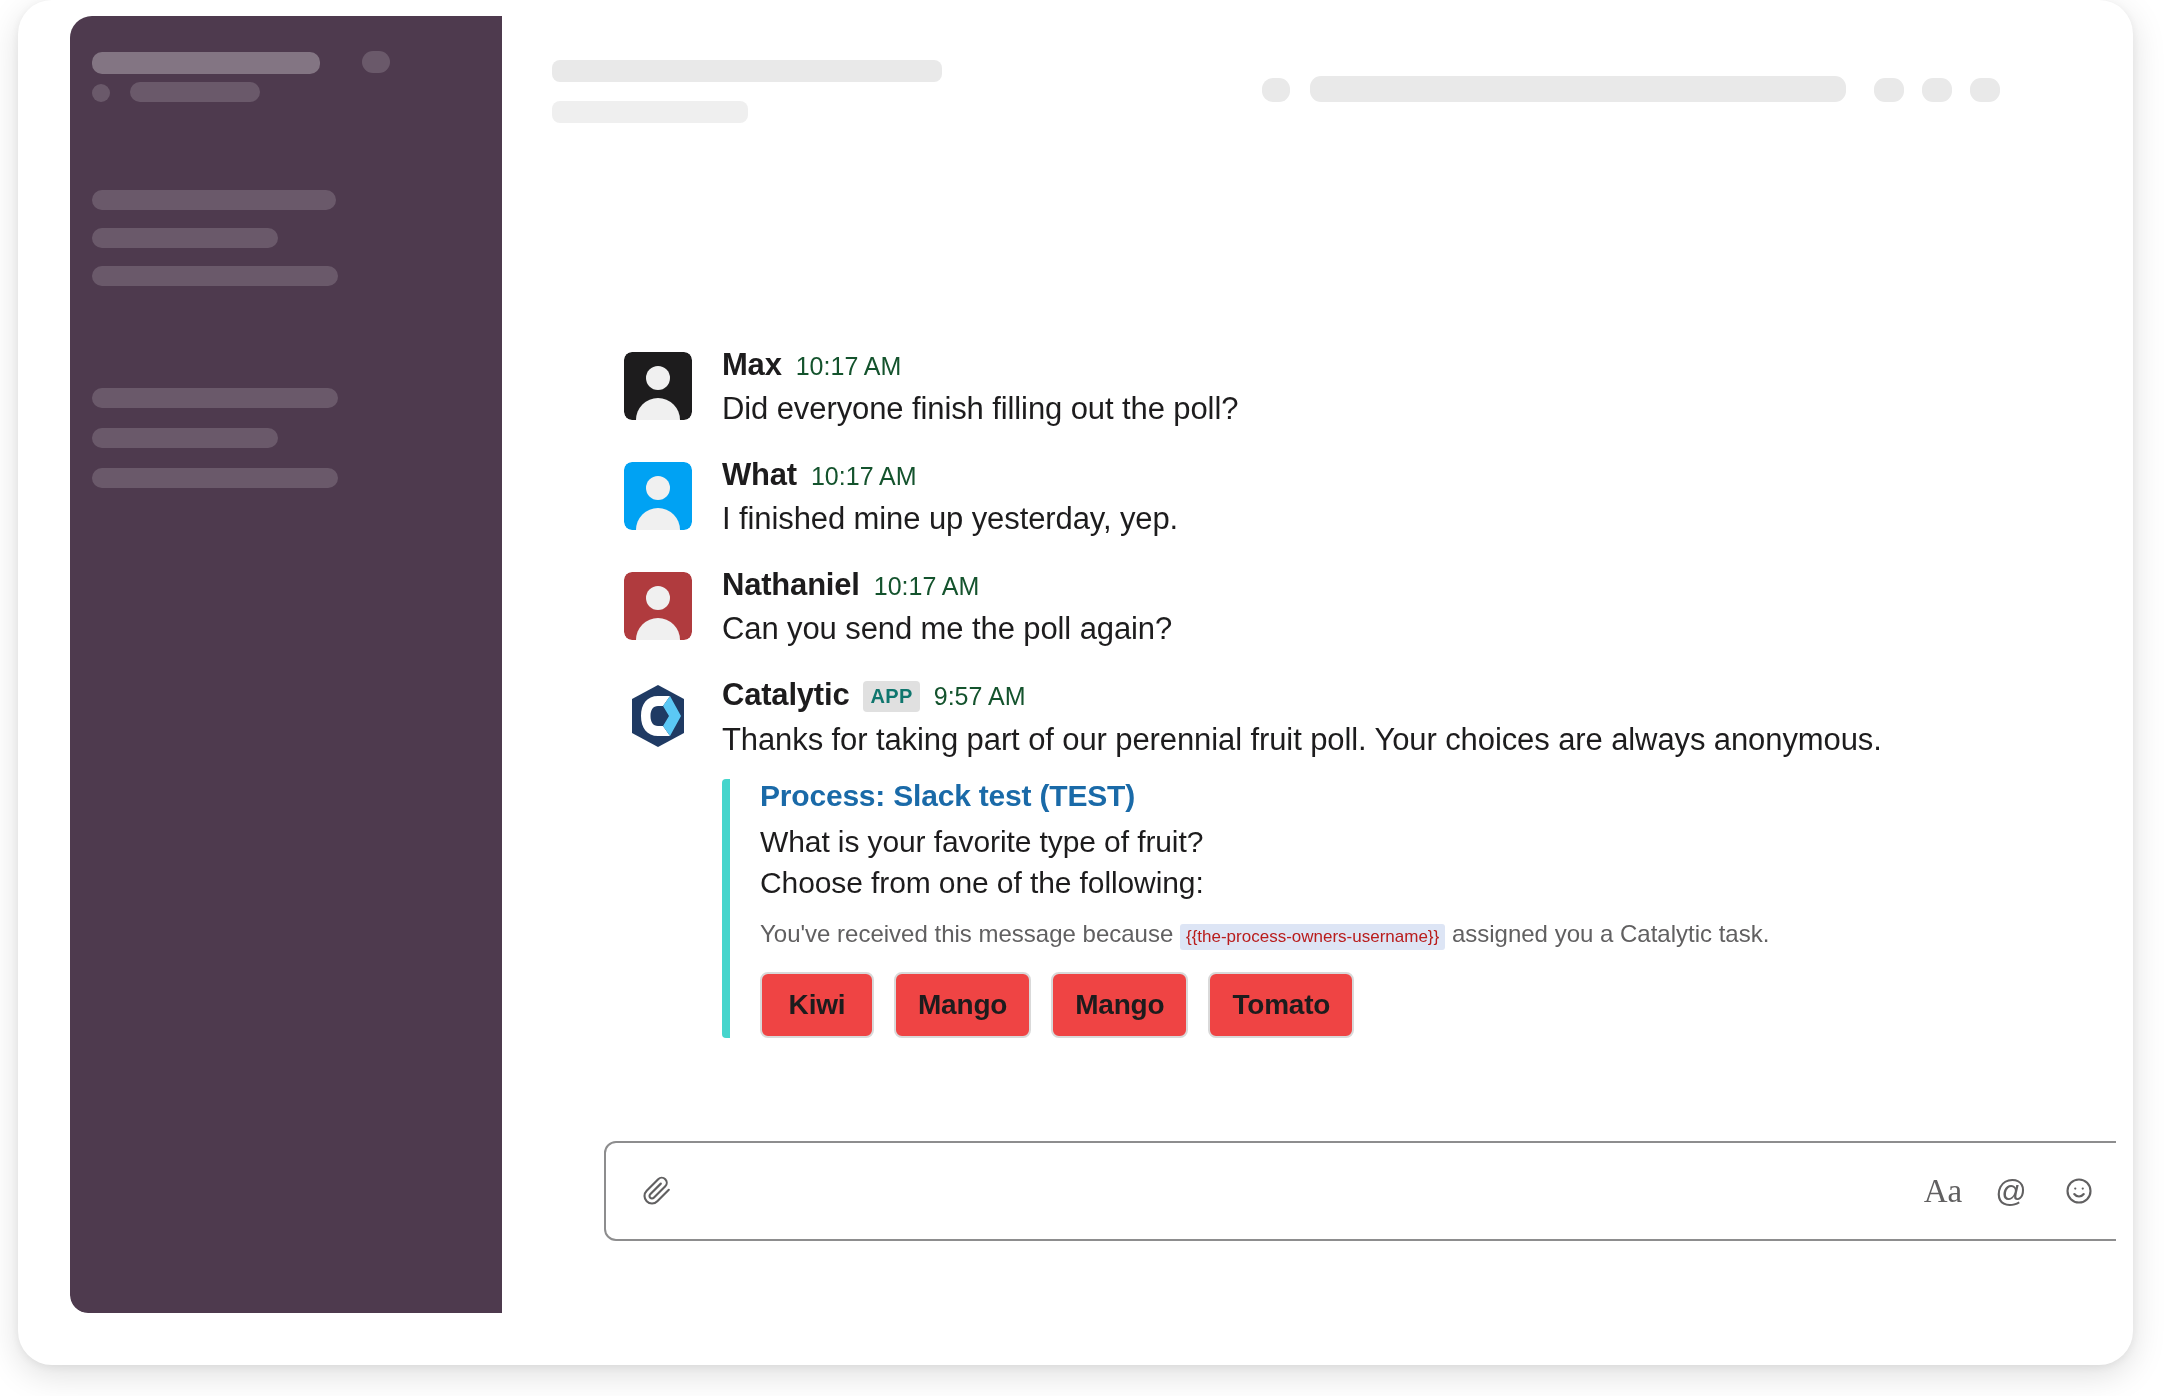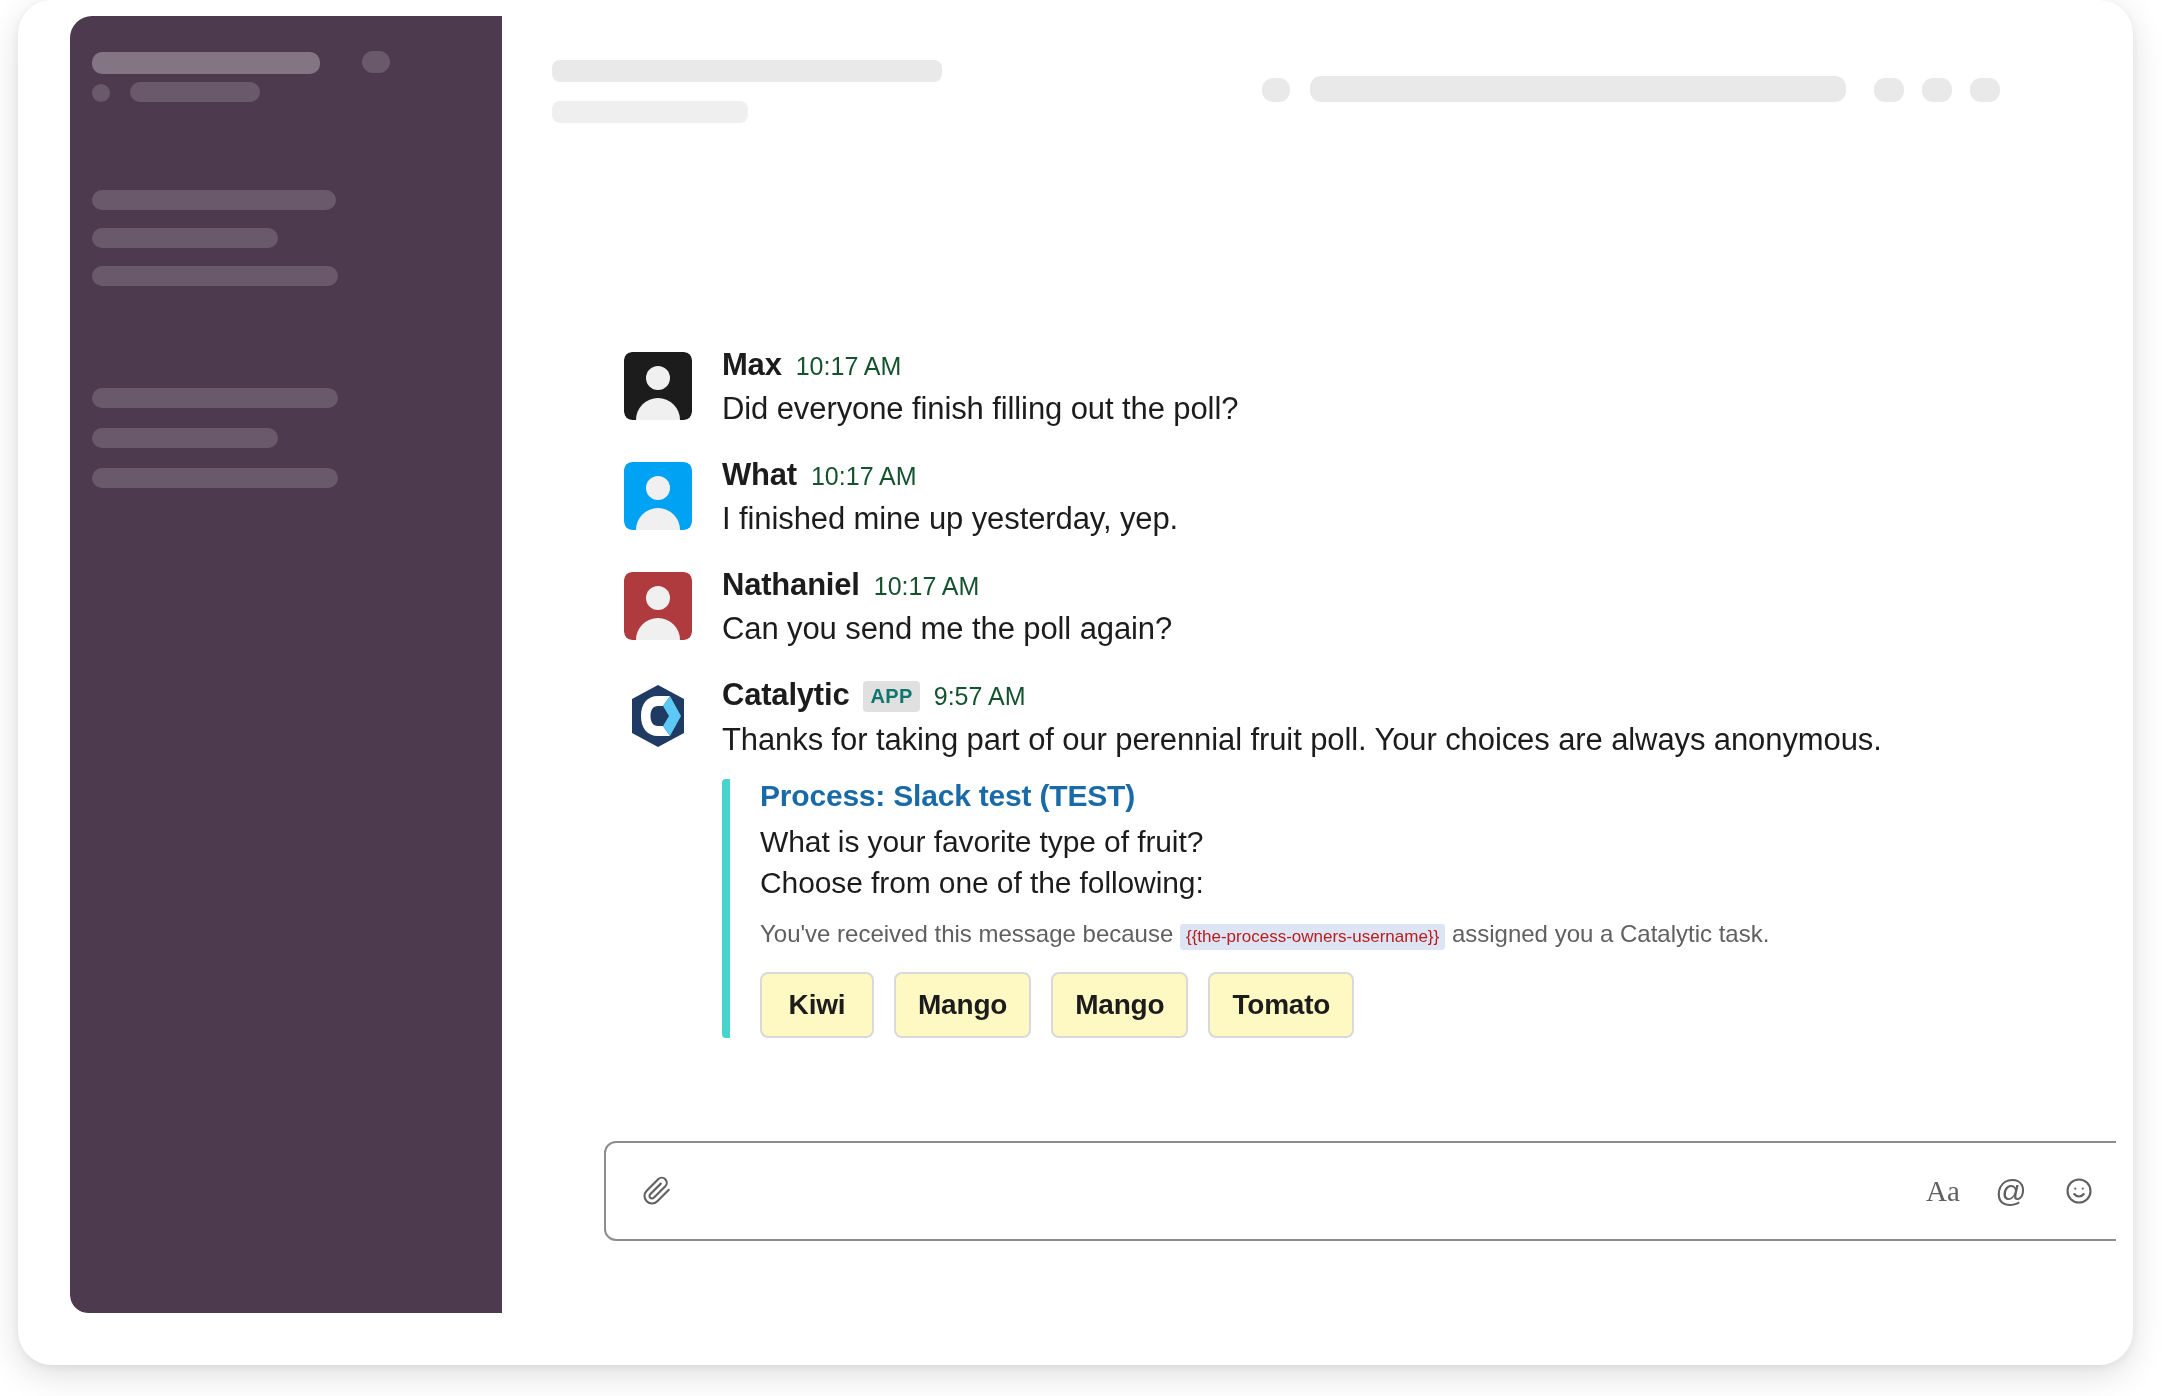--- a/index.html
+++ b/index.html
@@ -171,21 +171,21 @@
   }
   .attach-actions {
     display: flex;
     gap: 20px;
     margin-top: 22px;
   }
   .action-btn {
     min-width: 114px;
     height: 66px;
     padding: 0 22px;
-    background: #fef9c3;
+    background: #ef4444;
     border: 2px solid #d9d9d9;
     border-radius: 8px;
     font-family: "Liberation Sans", sans-serif;
     font-size: 28px;
     font-weight: bold;
     color: #1d1c1d;
     letter-spacing: -0.2px;
     cursor: pointer;
     display: flex;
     align-items: center;
@@ -222,21 +222,21 @@
     align-items: center;
     justify-content: center;
     width: 50px;
     height: 50px;
     color: #616061;
     cursor: pointer;
     flex: none;
   }
   .composer-icon svg { display: block; }
   .icon-aa {
-    font-size: 29px;
+    font-size: 33px;
     color: #616061;
     font-family: "Liberation Serif", serif;
     line-height: 1;
   }
   .icon-at { font-size: 31px; color: #616061; line-height: 1; }
   #composer-right { display: flex; align-items: center; gap: 18px; }
 </style>
 </head>
 <body>
 

